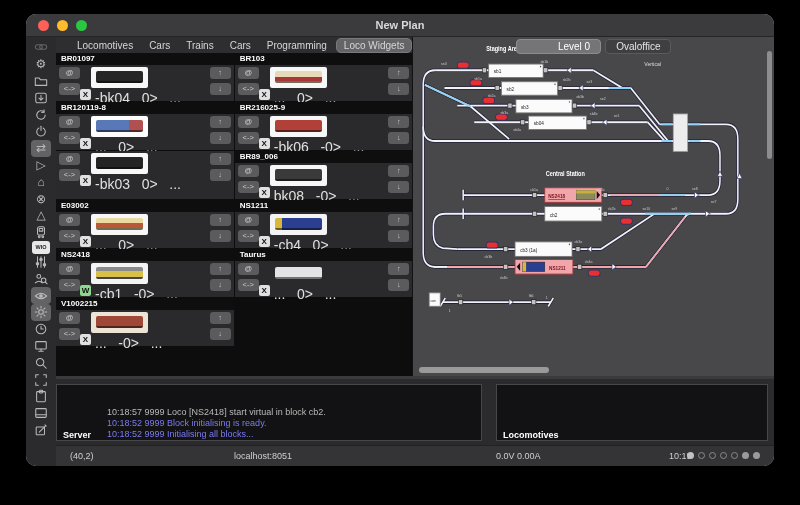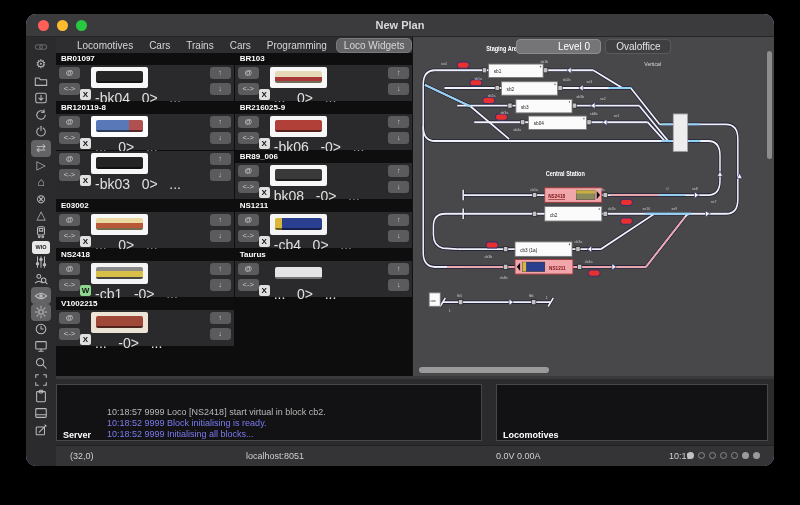--- a/index.html
+++ b/index.html
@@ -553,22 +553,22 @@
               <div style="color: rgb(123, 123, 240);">10:18:52 9999 Block initialising is ready.</div>
               <div style="color: rgb(123, 123, 240);">10:18:52 9999 Initialising all blocks...</div>
             </div>
         </div>
         <div class="panel controller">
           <div class="phead">Locomotives</div>
         </div>
       </div>
 
       <div class="statusbar">
-        <span style="left:14px">(32,0)</span>
-        <span style="left:190px">localhost:8051</span>
+        <span style="left:14px">(40,2)</span>
+        <span style="left:178px">localhost:8051</span>
         <span style="left:440px">0.0V 0.00A</span>
         <span style="left:613px">10:19</span>
         <div class="dots" id="dots">
             <div class="dot f1"></div>
             <div class="dot e"></div>
             <div class="dot e"></div>
             <div class="dot e"></div>
             <div class="dot e"></div>
             <div class="dot f2"></div>
             <div class="dot f2"></div>

